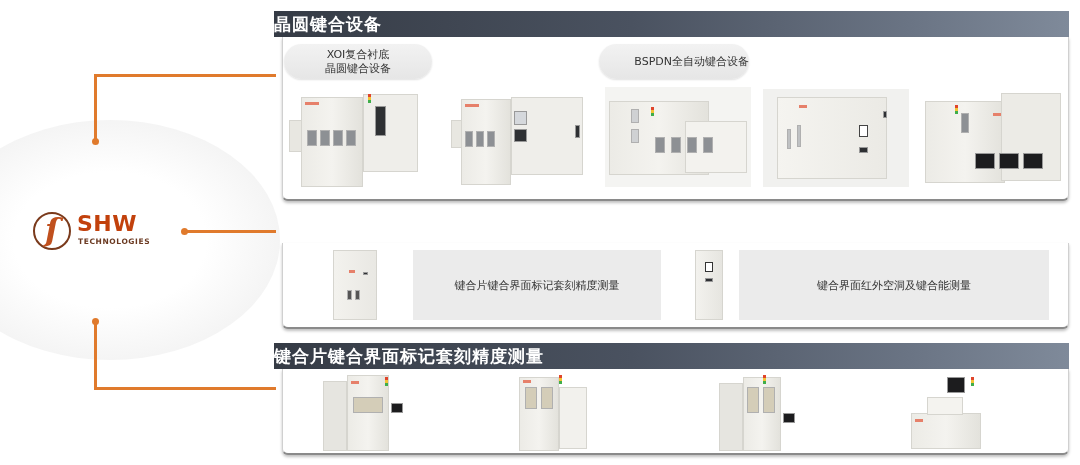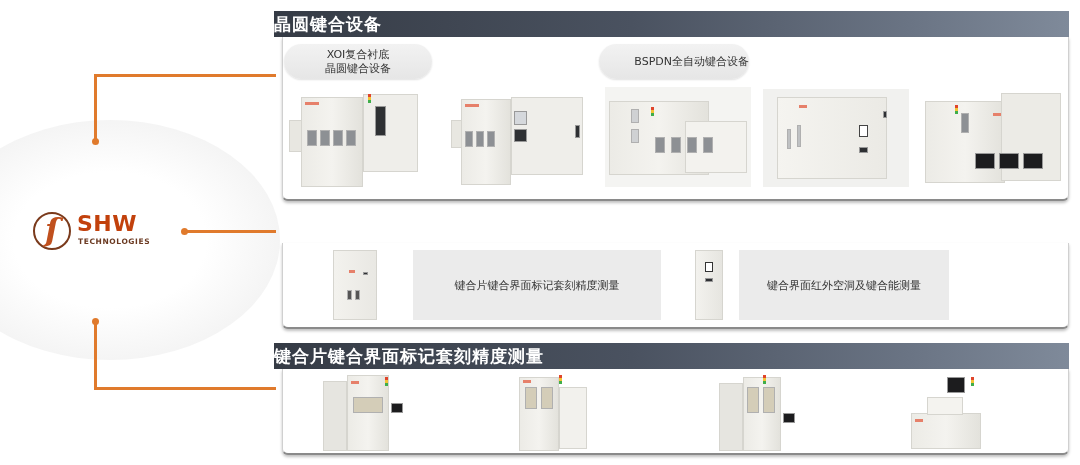--- a/index.html
+++ b/index.html
@@ -182,21 +182,21 @@
     </div>
     <div class="meas-label" style="left:130px; width:248px;">
       <span>键合片键合界面标记套刻精度测量</span>
     </div>
 
     <div class="machine" style="left:412px; top:7px; width:28px; height:72px;">
       <div class="m-body" style="left:0; top:0; width:28px; height:70px; background:linear-gradient(90deg,#f3f2ee,#e6e5e0);"></div>
       <div class="m-screen" style="left:10px; top:12px; width:8px; height:10px; background:#fff; border:1px solid #333;"></div>
       <div class="m-screen" style="left:10px; top:28px; width:8px; height:4px;"></div>
     </div>
-    <div class="meas-label" style="left:456px; width:210px;">
+    <div class="meas-label" style="left:456px; width:310px;">
       <span>键合界面红外空洞及键合能测量</span>
     </div>
   </div>
 </div>
 
 <div class="section" style="top:343px; height:113px;">
   <div class="sec-header">键合片键合界面标记套刻精度测量</div>
   <div class="sec-box" style="top:26px; height:86px;">
 
     <div class="machine" style="left:40px; top:6px; width:90px; height:76px;">

